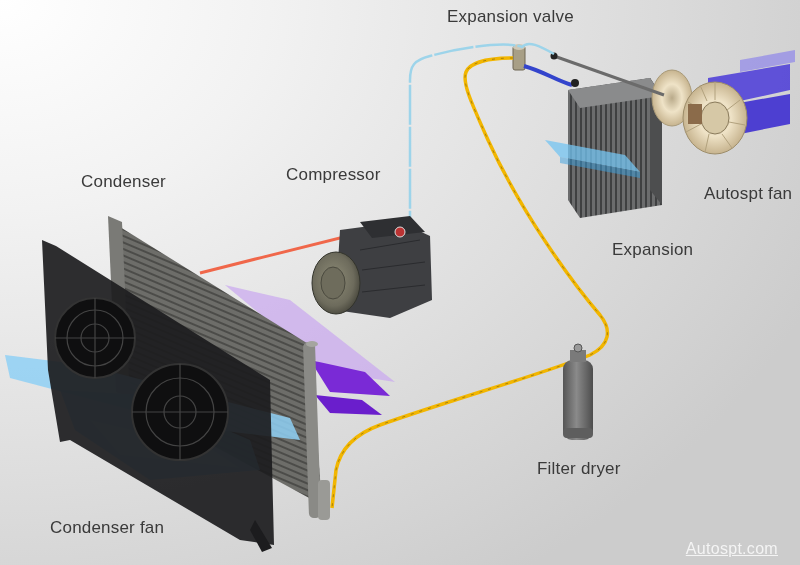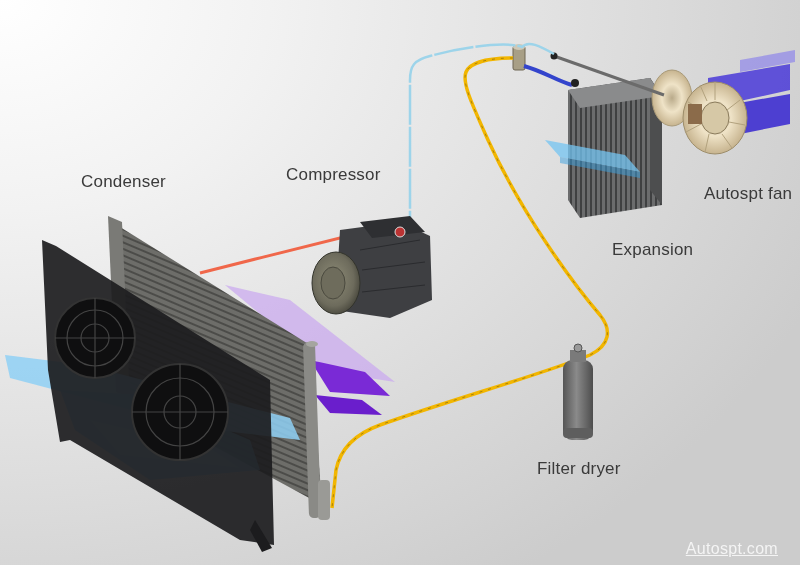--- a/index.html
+++ b/index.html
@@ -155,20 +155,22 @@
           <circle cx="180" cy="412" r="16"></circle>
         <line x1="55" y1="338" x2="135" y2="338"></line>
           <line x1="95" y1="298" x2="95" y2="378"></line>
         <line x1="132" y1="412" x2="228" y2="412"></line>
           <line x1="180" y1="364" x2="180" y2="460"></line>
       </g>
       <path d="M255,520 L272,548 L262,552 L250,530" fill="#1c1c1e"></path>
     </g>
   </svg>
 
+  <div class="label" style="left:447px; top:8px;">Expansion valve</div>
   <div class="label" style="left:81px; top:173px;text-align:center;">Condenser</div>
   <div class="label" style="left:286px; top:166px;">Compressor</div>
   <div class="label" style="left:704px; top:185px;">Autospt fan</div>
   <div class="label" style="left:612px; top:241px;">Expansion</div>
   <div class="label" style="left:537px; top:460px;">Filter dryer</div>
+  <div class="label" style="left:50px; top:519px;">Condenser fan</div>
 
   <div class="watermark">Autospt.com</div>
 </div>
 
 </body></html>

